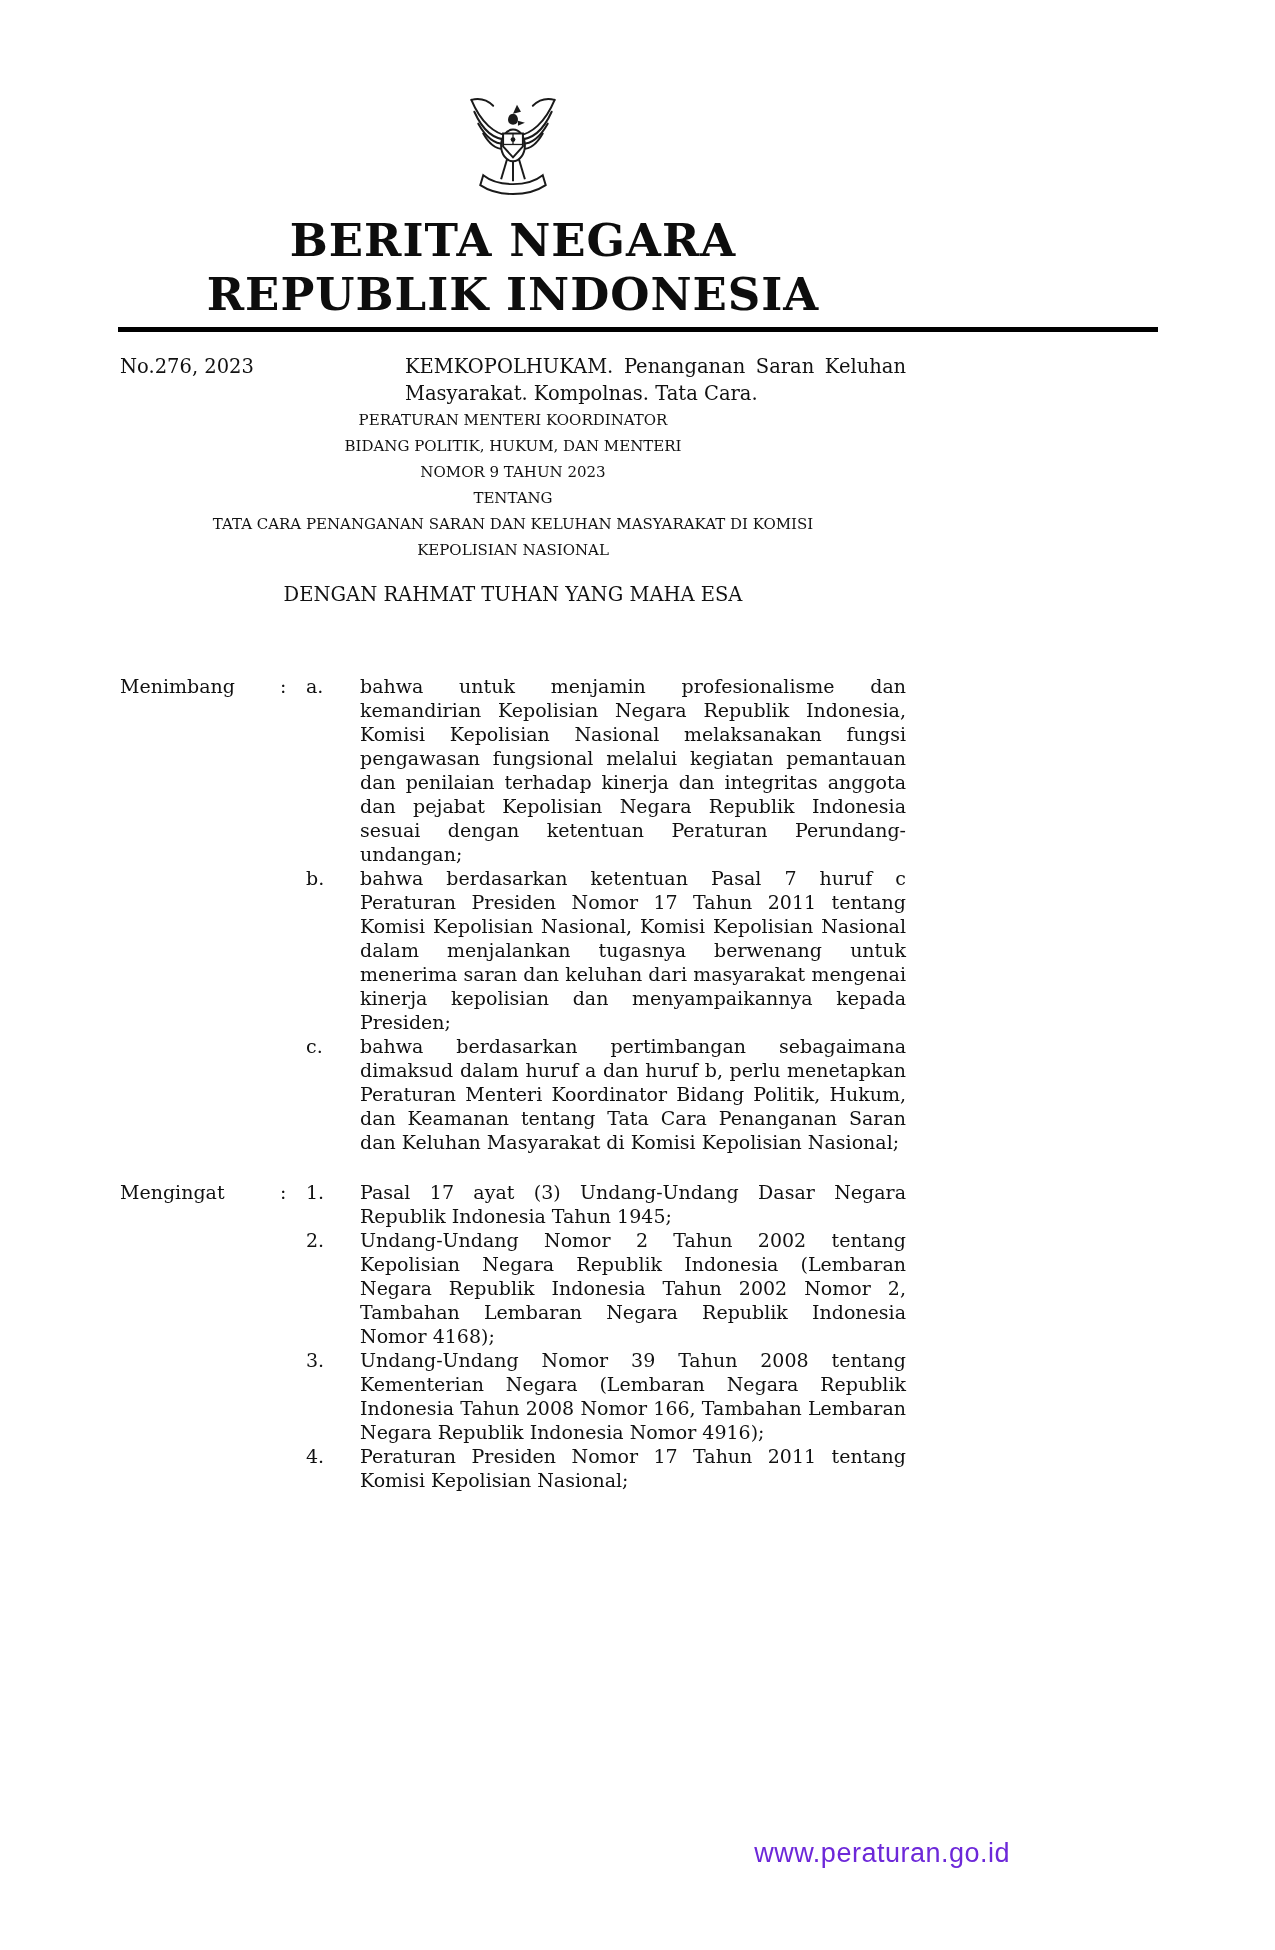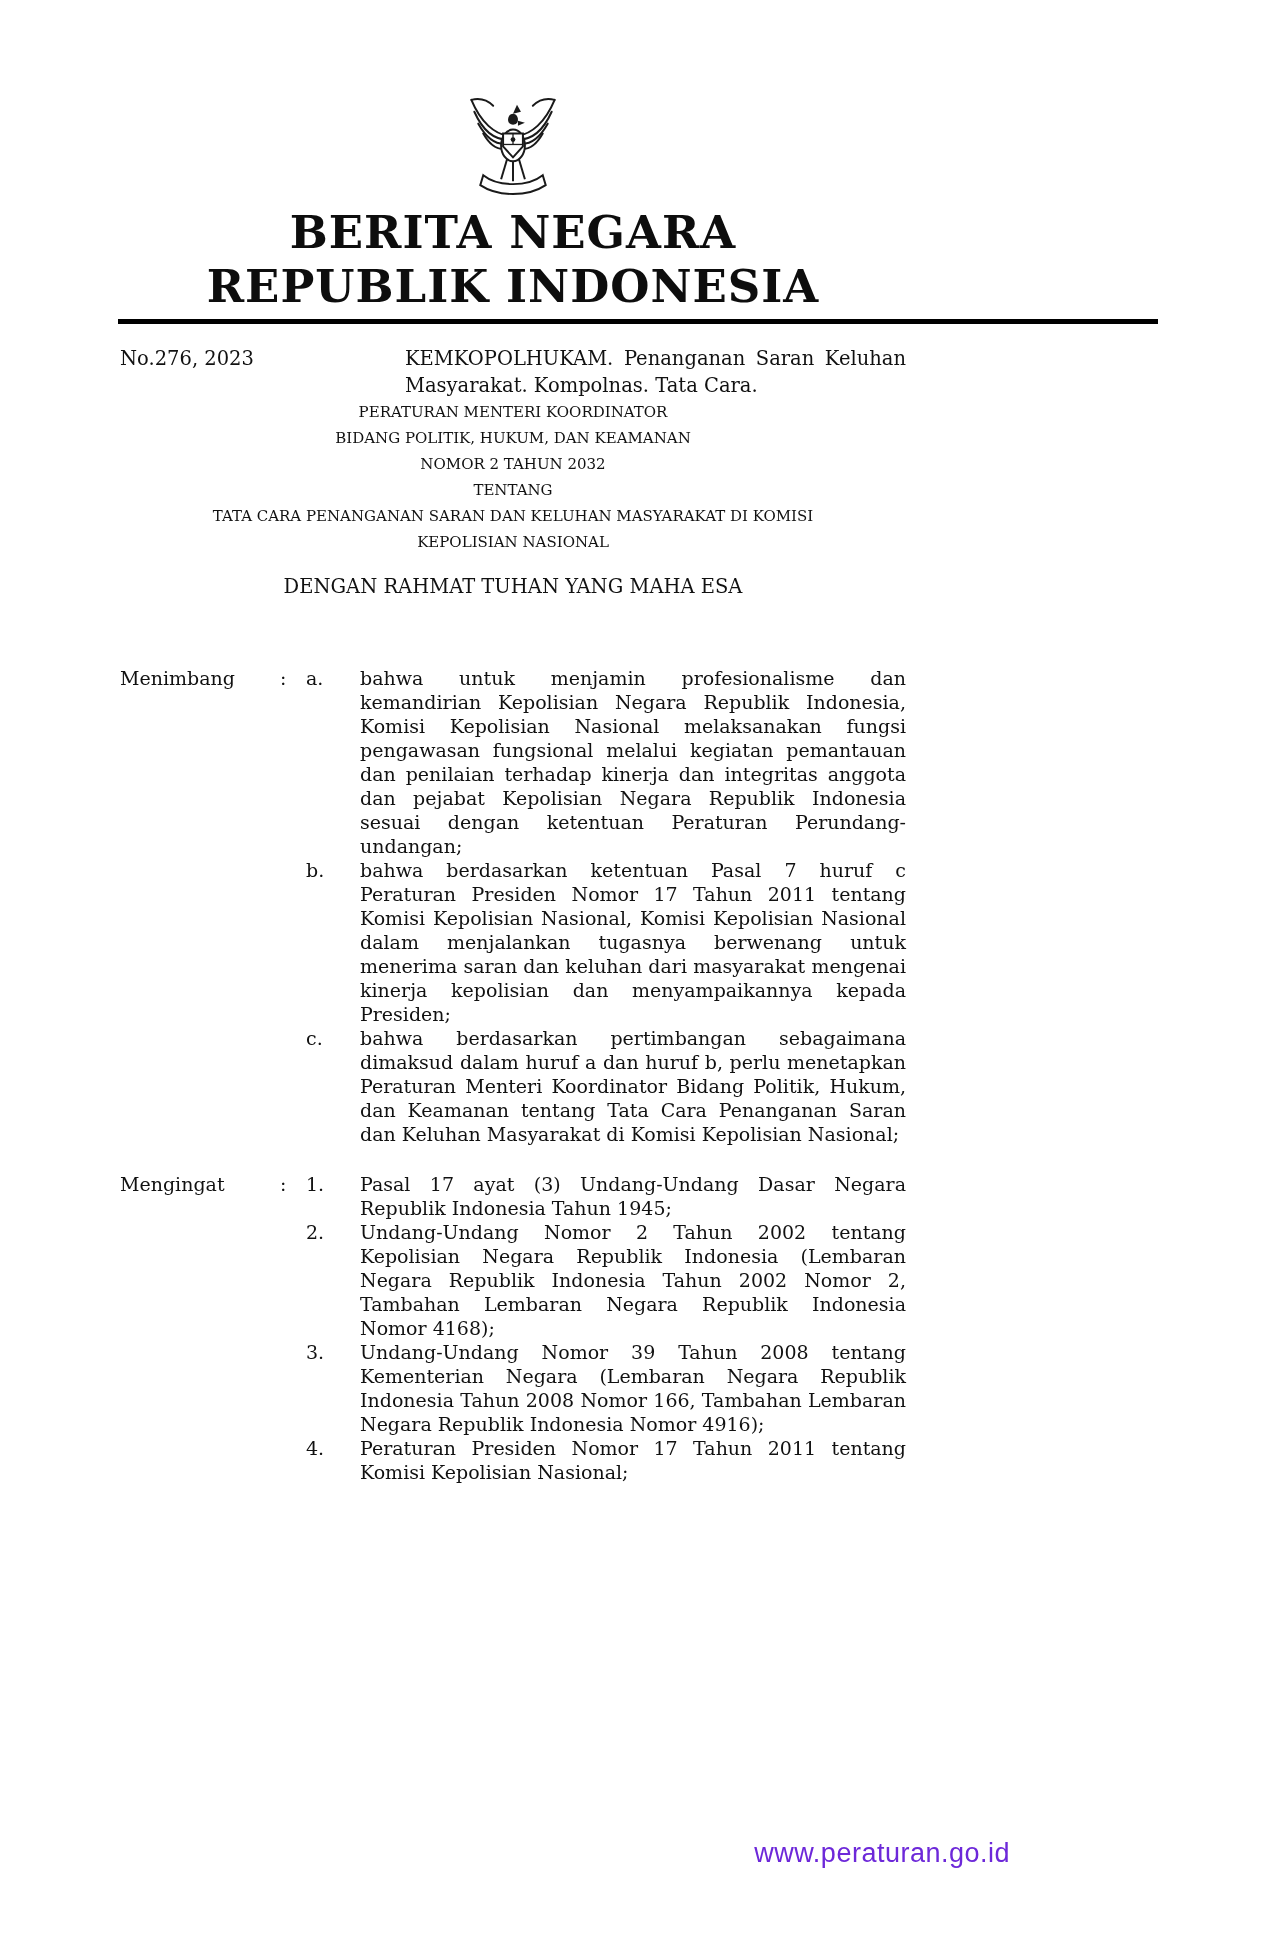--- a/index.html
+++ b/index.html
@@ -9,21 +9,21 @@
     width:1275px; height:1950px;
     background:#ffffff;
     font-family:"DejaVu Serif","Liberation Serif",serif;
     color:#111111;
     overflow:hidden;
   }
   .col {
     position:absolute; left:120px; top:0; width:786px;
   }
   .emblem-wrap { margin-top:84px; text-align:center; height:114px; }
-  .masthead { margin-top:8px; text-align:center; font-weight:bold;
+  .masthead { margin-top:16px; text-align:center; font-weight:bold;
               font-size:45px; line-height:54px; letter-spacing:1px; color:#0d0d0d; }
   .rule { margin-top:5px; margin-left:-2px; width:1040px; height:5px; background:#000; }
   .header-line { display:flex; margin-top:21px; font-size:19.5px; line-height:27px; }
   .header-number { flex:0 0 285px; }
   .header-subject { flex:1; text-align:justify; }
   .heading-block { margin-top:0; text-align:center; font-size:15px; line-height:26px; }
   .invocation { margin-top:19px; text-align:center; font-size:19.5px; line-height:26px; }
   .authority { margin-top:19px; text-align:center; font-size:19.5px; line-height:26px; }
   .clause-grid {
     display:grid;
@@ -86,22 +86,22 @@
 
     <div class="rule"></div>
 
     <div class="header-line">
       <div class="header-number">No.276, 2023</div>
       <div class="header-subject">KEMKOPOLHUKAM. Penanganan Saran Keluhan Masyarakat. Kompolnas. Tata Cara.</div>
     </div>
 
     <div class="heading-block">
       <div>PERATURAN MENTERI KOORDINATOR</div>
-      <div>BIDANG POLITIK, HUKUM, DAN KEAMANAN</div>
-      <div>NOMOR 2 TAHUN 2032</div>
+      <div>BIDANG POLITIK, HUKUM, DAN MENTERI</div>
+      <div>NOMOR 9 TAHUN 2023</div>
       <div>TENTANG</div>
       <div>TATA CARA PENANGANAN SARAN DAN KELUHAN MASYARAKAT DI KOMISI</div>
       <div>KEPOLISIAN NASIONAL</div>
     </div>
 
     <div class="invocation">DENGAN RAHMAT TUHAN YANG MAHA ESA</div>
 
 
     <div class="clause-grid considerations">
       <div class="c-label">Menimbang</div>

